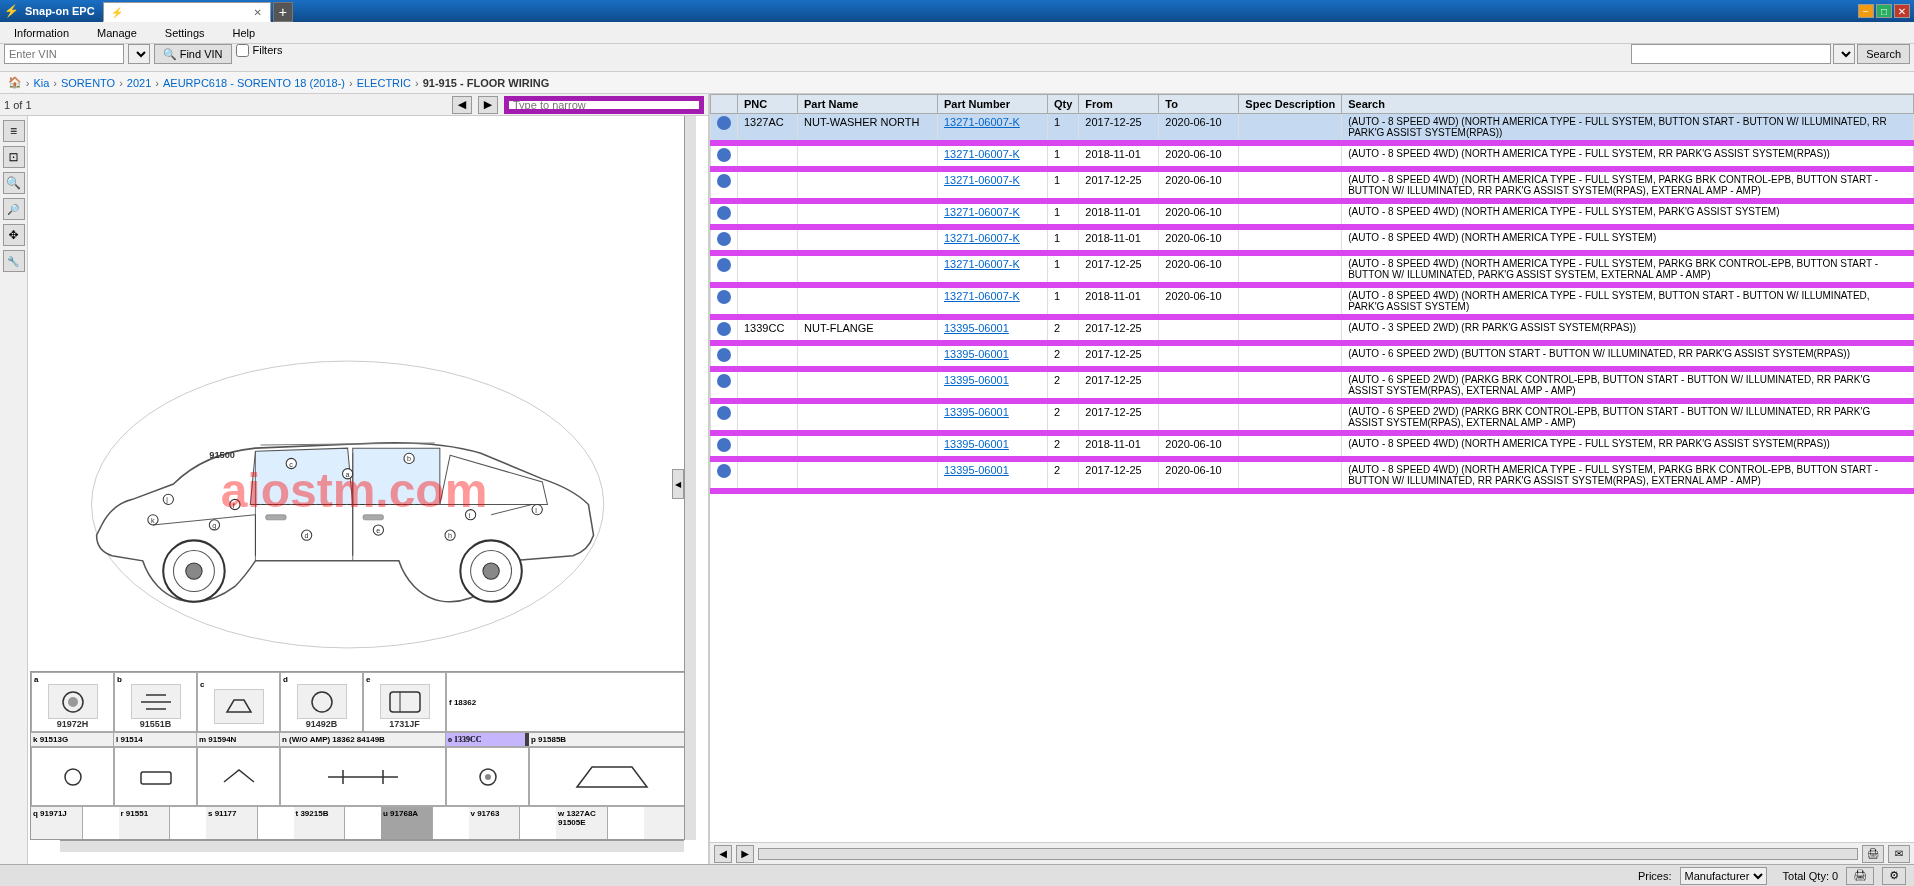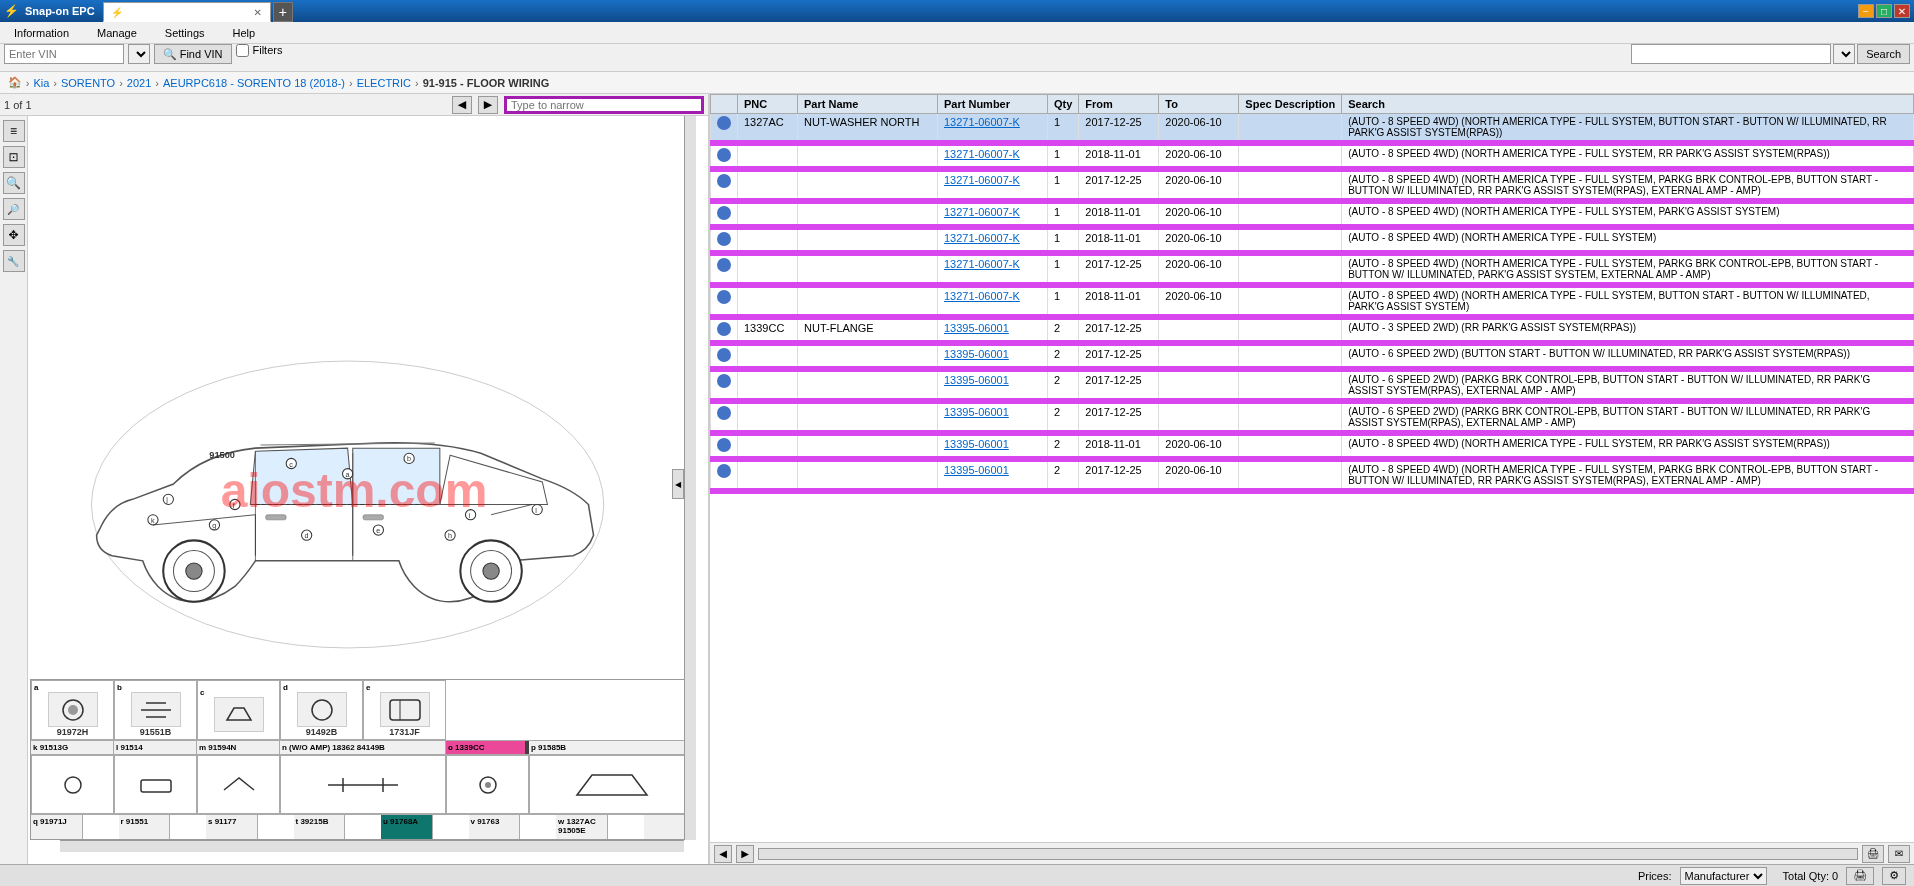--- a/index.html
+++ b/index.html
@@ -115,21 +115,21 @@
     }
     #page-info { font-size: 11px; color: #333; margin-right: auto; }
     .nav-btn {
       width: 20px; height: 18px;
       background: #e0e0e0; border: 1px solid #999;
       cursor: pointer; font-size: 11px;
       display: flex; align-items: center; justify-content: center;
     }
     #narrow-input {
       width: 200px; height: 18px;
-      border: 3px solid #a21caf; padding: 2px 4px; font-size: 11px;
+      border: 5px solid #a21caf; padding: 2px 4px; font-size: 11px;
       color: #888; background: white;
     }
 
     
     #diagram-area {
       flex: 1;
       position: relative;
       overflow: hidden;
       background: white;
     }
@@ -529,28 +529,31 @@
             <div class="part-cell" style="border-right:1px solid #aaa;">
               <div style="font-size:8px;font-weight:bold;align-self:flex-start;">e</div>
               <div style="background:#f0f0f0;width:50px;height:35px;border:1px solid #ccc;display:flex;align-items:center;justify-content:center;">
                 <svg viewBox="0 0 40 30" width="40" height="30">
                     <rect x="5" y="5" width="30" height="20" fill="none" stroke="#333" stroke-width="1.5" rx="3"></rect>
                     <line x1="15" y1="5" x2="15" y2="25" stroke="#333" stroke-width="1"></line>
                   </svg>
               </div>
               <div class="part-num">1731JF</div>
             </div>
+            <div class="part-cell" style="border-right:1px solid #aaa;grid-column:span 3;">
+              <div style="font-size:8px;font-weight:bold;align-self:flex-start;">f 18362</div>
+            </div>
           </div>
 
           <div style="display:grid;grid-template-columns:repeat(8,1fr);border-bottom:1px solid #aaa;">
             <div style="font-size:8px;font-weight:bold;border-right:1px solid #aaa;padding:2px;background:#f0f0f0;">k 91513G</div>
             <div style="font-size:8px;font-weight:bold;border-right:1px solid #aaa;padding:2px;background:#f0f0f0;">l 91514</div>
             <div style="font-size:8px;font-weight:bold;border-right:1px solid #aaa;padding:2px;background:#f0f0f0;">m 91594N</div>
             <div style="font-size:8px;font-weight:bold;border-right:1px solid #aaa;padding:2px;background:#f0f0f0;grid-column:span 2;">n (W/O AMP) 18362 84149B</div>
-            <div style="font-size:8px;font-weight:bold;border-right:4px solid #404040;padding:2px;background:#ec4899;">o 1339CC</div>
+            <div style="font-size:8px;font-weight:bold;border-right:4px solid #404040;padding:2px;background:#c4b5fd;font-family:Liberation Serif, serif;">o 1339CC</div>
             <div style="font-size:8px;font-weight:bold;border-right:1px solid #aaa;padding:2px;background:#f0f0f0;grid-column:span 2;">p 91585B</div>
           </div>
 
           <div style="display:grid;grid-template-columns:repeat(8,1fr);border-bottom:1px solid #aaa;height:60px;">
             <div class="part-cell" style="border-right:1px solid #aaa;">
               <svg viewBox="0 0 40 30" width="40" height="30">
                   <circle cx="20" cy="15" r="8" fill="none" stroke="#333" stroke-width="1.5"></circle>
                 </svg>
             </div>
             <div class="part-cell" style="border-right:1px solid #aaa;">
@@ -574,26 +577,26 @@
                   <circle cx="20" cy="15" r="3" fill="#888"></circle>
                 </svg>
             </div>
             <div class="part-cell" style="border-right:1px solid #aaa;grid-column:span 2;">
               <svg viewBox="0 0 80 30" width="80" height="30">
                   <path d="M5,25 L20,5 L60,5 L75,25 Z" fill="none" stroke="#333" stroke-width="1.5"></path>
                 </svg>
             </div>
           </div>
 
-          <div style="display:grid;grid-template-columns:repeat(8,1fr);height:24px;gap:36px;">
+          <div style="display:grid;grid-template-columns:repeat(8,1fr);height:32px;gap:36px;">
             <div style="font-size:8px;font-weight:bold;border-right:1px solid #aaa;padding:2px;background:#f0f0f0;">q 91971J</div>
             <div style="font-size:8px;font-weight:bold;border-right:1px solid #aaa;padding:2px;background:#f0f0f0;">r 91551</div>
             <div style="font-size:8px;font-weight:bold;border-right:1px solid #aaa;padding:2px;background:#f0f0f0;">s 91177</div>
             <div style="font-size:8px;font-weight:bold;border-right:1px solid #aaa;padding:2px;background:#f0f0f0;">t 39215B</div>
-            <div style="font-size:8px;font-weight:bold;border-right:1px solid #aaa;padding:2px;background:#0f766e;">u 91768A</div>
+            <div style="font-size:8px;font-weight:bold;border-right:1px solid #aaa;padding:2px;background:#a3a3a3;">u 91768A</div>
             <div style="font-size:8px;font-weight:bold;border-right:1px solid #aaa;padding:2px;background:#f0f0f0;">v 91763</div>
             <div style="font-size:8px;font-weight:bold;border-right:1px solid #aaa;padding:2px;background:#f0f0f0;">w 1327AC 91505E</div>
             <div style="font-size:8px;border-right:1px solid #aaa;padding:2px;background:#f0f0f0;"></div>
           </div>
         </div>
 
         
         <div id="diagram-scrollbar"></div>
         
         <div id="diagram-hscrollbar"></div>

